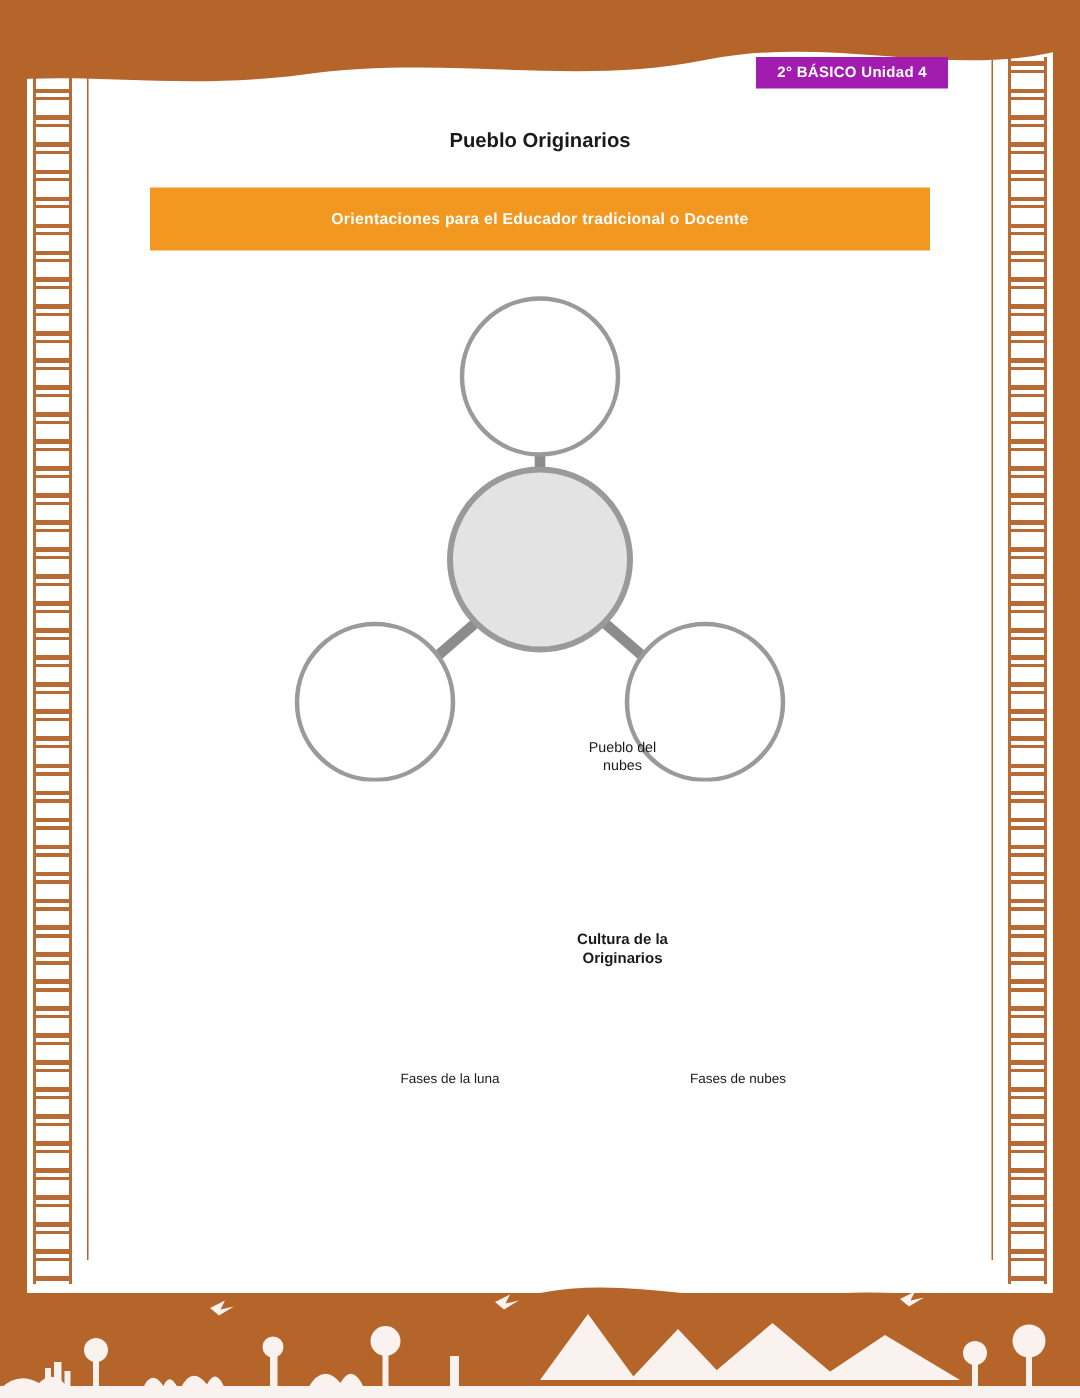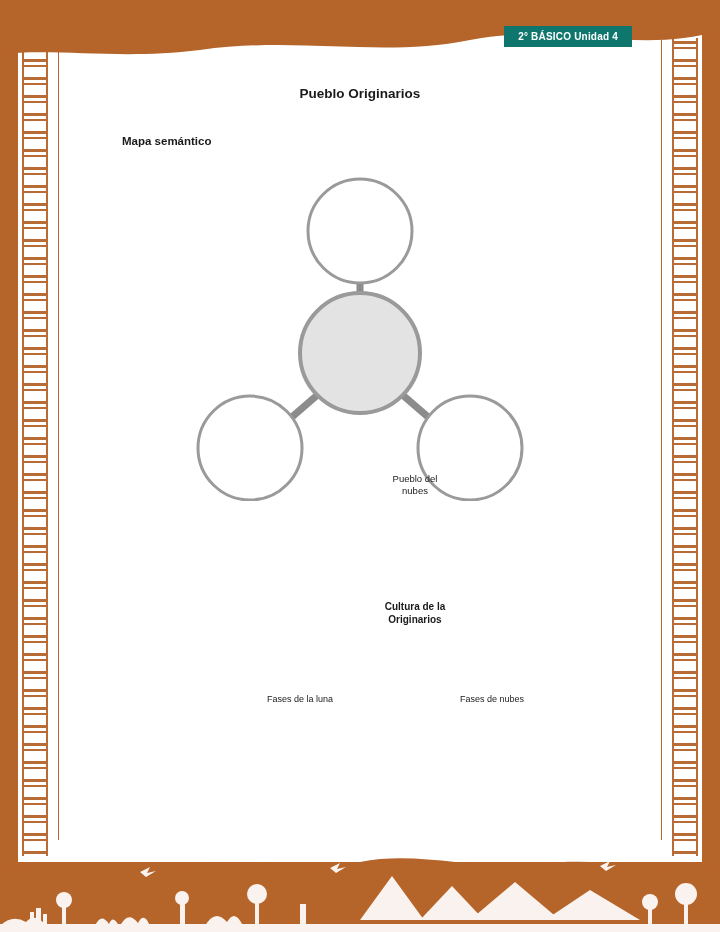--- a/index.html
+++ b/index.html
@@ -83,22 +83,22 @@
   .bottom-band {
     position: absolute;
     left: 0; bottom: 0;
     width: 720px; height: 90px;
   }
 
   
   .unit-chip {
     position: absolute;
     right: 88px;
-    top: 26px;
-    background: #0f766e;
+    top: 38px;
+    background: #a21caf;
     color: #ffffff;
     font-size: 10px;
     font-weight: bold;
     padding: 5px 14px;
     letter-spacing: .2px;
     white-space: nowrap;
   }
 
   
   .content {
@@ -209,22 +209,24 @@
       <path d="M600,24 l10,-5 l-3,6 l9,-2 l-10,6 Z"></path>
     </g>
   </svg>
 
   <div class="unit-chip">2° BÁSICO Unidad 4</div>
 
   <div class="content">
 
     <div class="title-line second">Pueblo Originarios</div>
 
-
-    <div class="section-title">Mapa semántico</div>
+    <div class="orange-bar">
+      <span>Orientaciones para el Educador tradicional o Docente</span>
+    </div>
+
 
     <div class="map-wrap">
       <svg class="map-svg" width="580" height="340" viewBox="0 0 580 340">
 
         <line x1="290" y1="120" x2="290" y2="155" stroke="#8c8c8c" stroke-width="7"></line>
         <line x1="252" y1="230" x2="215" y2="262" stroke="#8c8c8c" stroke-width="7"></line>
         <line x1="328" y1="230" x2="365" y2="262" stroke="#8c8c8c" stroke-width="7"></line>
 
         <circle cx="290" cy="70" r="52" fill="#ffffff" stroke="#9a9a9a" stroke-width="3"></circle>
 

